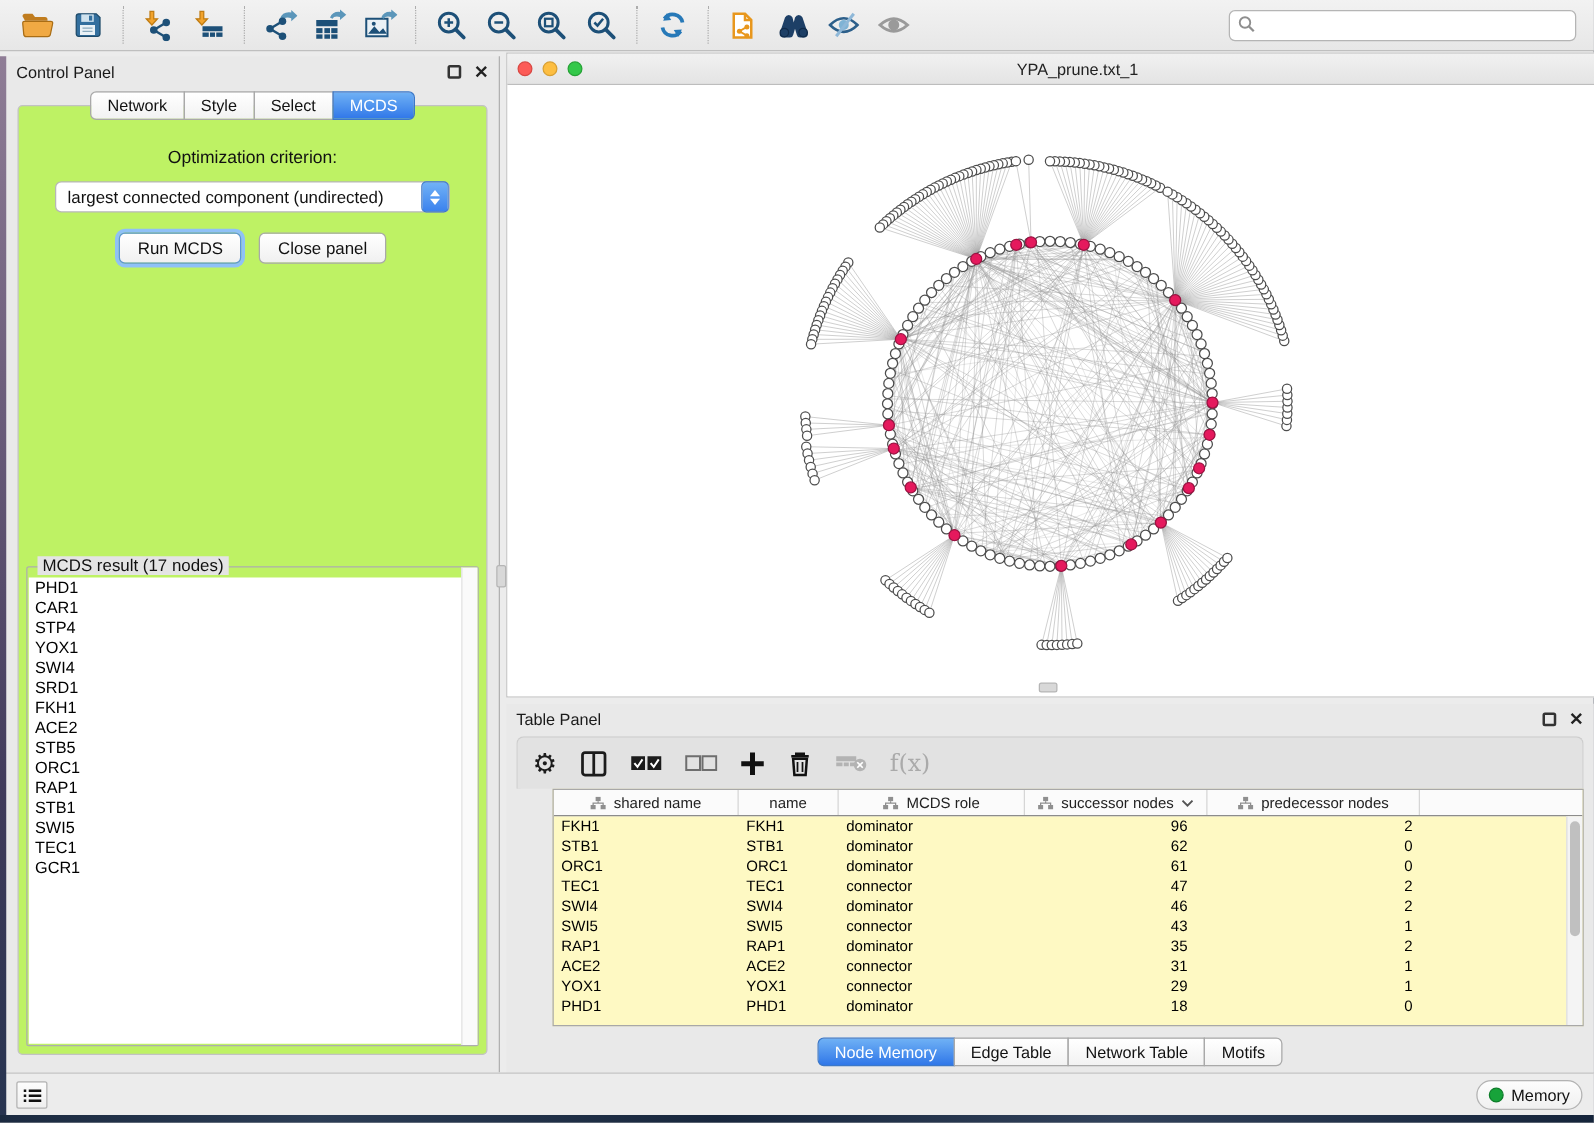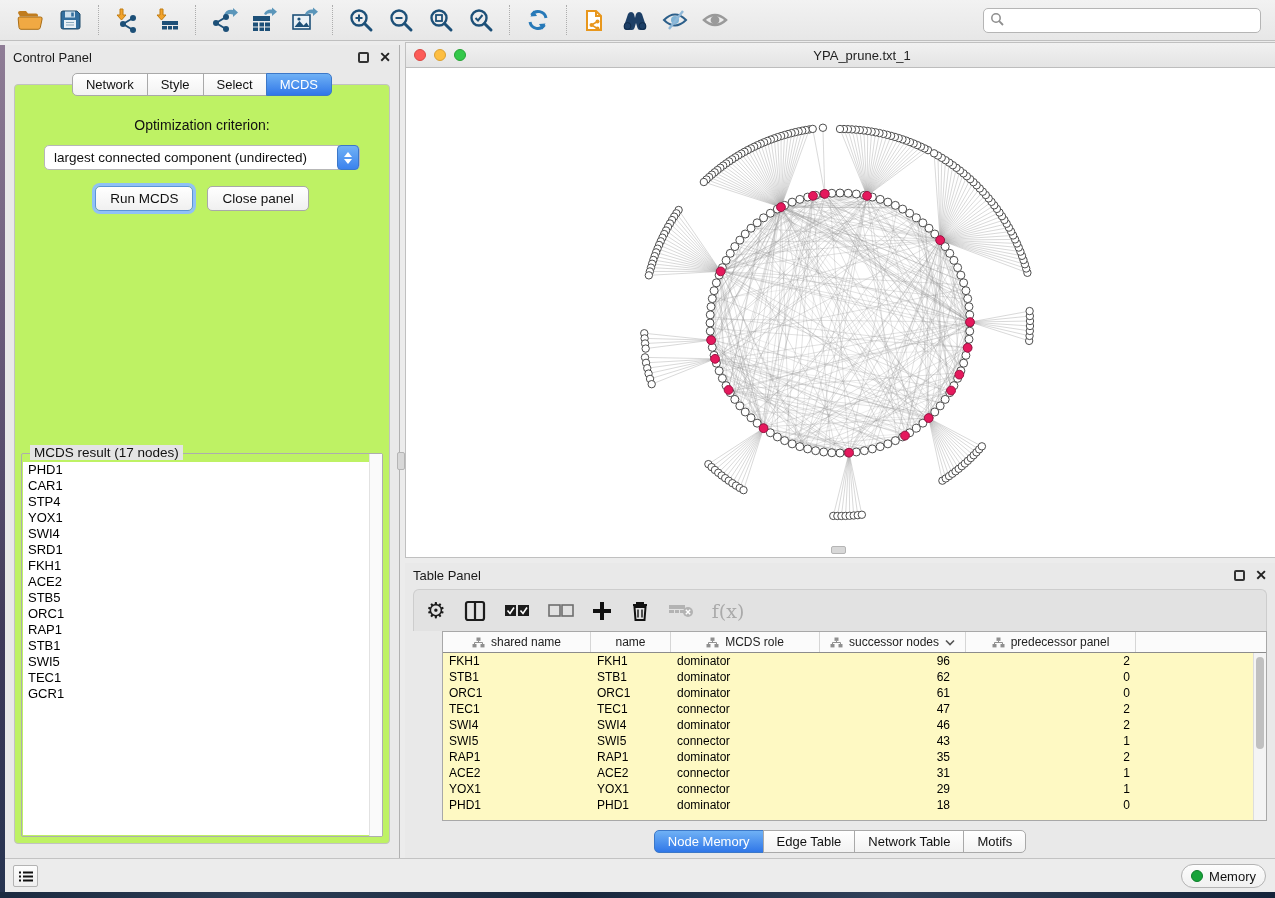--- a/index.html
+++ b/index.html
@@ -1276,21 +1276,21 @@
           </div>
           <div class="th">
             <span>
               <svg class="iconsvg" width="13" height="11" viewBox="0 0 13 11">
                 <rect x="4.5" y="0.5" width="4" height="3.4" fill="#8f8f8f"></rect>
                 <rect x="0.5" y="7" width="4" height="3.4" fill="#8f8f8f"></rect>
                 <rect x="8.5" y="7" width="4" height="3.4" fill="#8f8f8f"></rect>
                 <path d="M6.5 4 v1.5 M2.5 7 v-1.5 h8 V7" fill="none" stroke="#8f8f8f"></path>
               </svg>
             </span>
-            <span>predecessor panel</span>
+            <span>predecessor nodes</span>
           </div>
           <div class="th empty"></div>
         </div>
       <div class="tbl-body" id="tbl-body">
           <div class="row">
             <div class="td">FKH1</div>
             <div class="td">FKH1</div>
             <div class="td">dominator</div>
             <div class="td num" style="padding-right: 16px;">96</div>
             <div class="td num">2</div>

